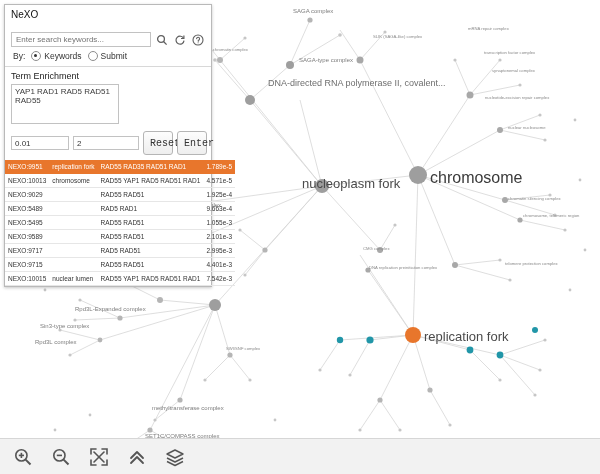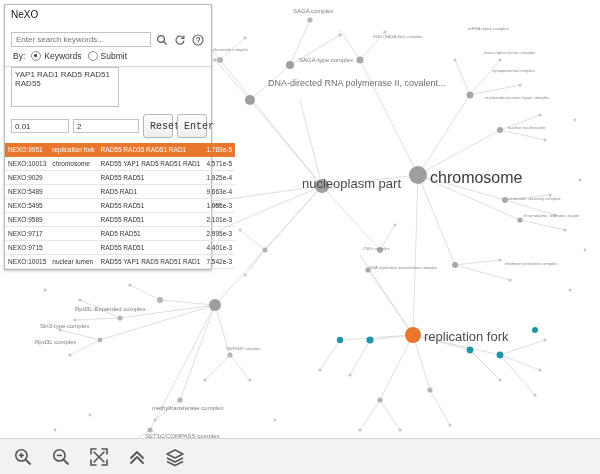--- a/index.html
+++ b/index.html
@@ -396,21 +396,21 @@
     <div class="net-label tiny" style="left:468px; top:26px;">mRNA repair complex</div>
     <div class="net-label tiny" style="left:196px; top:47px;">covalent chromatin complex</div>
     <div class="net-label small" style="left:299px; top:57px;">SAGA-type complex</div>
     <div class="net-label tiny" style="left:484px; top:50px;">transcription factor complex</div>
     <div class="net-label tiny" style="left:492px; top:68px;">synaptonemal complex</div>
     <div class="net-label med" style="left:268px; top:78px;">DNA-directed RNA polymerase II, covalent...</div>
     <div class="net-label tiny" style="left:485px; top:95px;">nucleotide-excision repair complex</div>
     <div class="net-label tiny" style="left:508px; top:125px;">nuclear nucleosome</div>
     <div class="net-label tiny" style="left:98px;  top:137px;">nucleosome</div>
     <div class="net-label tiny" style="left:92px;  top:165px;">histone acetyltransferase complex</div>
-    <div class="net-label big" style="left:302px; top:176px;">nucleoplasm part</div>
+    <div class="net-label big" style="left:302px; top:176px;">nucleoplasm fork</div>
     <div class="net-label huge" style="left:430px; top:169px;">chromosome</div>
     <div class="net-label tiny" style="left:508px; top:196px;">chromatin silencing complex</div>
     <div class="net-label small" style="left:108px; top:202px;">H4/H2A histone acetyltransferase complex</div>
     <div class="net-label tiny" style="left:523px; top:213px;">chromosome, telomeric region</div>
     <div class="net-label tiny" style="left:363px; top:246px;">CMG complex</div>
     <div class="net-label med ghost" style="left:124px; top:242px;">nuclear chromatin</div>
     <div class="net-label tiny" style="left:369px; top:265px;">DNA replication preinitiation complex</div>
     <div class="net-label tiny" style="left:505px; top:261px;">telomere protection complex</div>
     <div class="net-label small" style="left:75px;  top:306px;">Rpd3L-Expanded complex</div>
     <div class="net-label big" style="left:424px; top:329px;">replication fork</div>
@@ -454,20 +454,21 @@
         <span>Keywords</span>
       </span>
       <span class="radio-item">
         <span class="radio"></span>
         <span>Submit</span>
       </span>
     </div>
 
     <div class="panel-sep"></div>
 
+    <div class="section-label">Term Enrichment</div>
 
     <textarea class="term-box" style="">YAP1 RAD1 RAD5 RAD51 RAD55</textarea>
 
     <div class="ctrl-row">
       <input class="num-input" type="text" value="0.01" style="">
       <input class="num-input wide" type="text" value="2" style="">
       <button class="btn">Reset</button>
       <button class="btn">Enter</button>
     </div>
 

